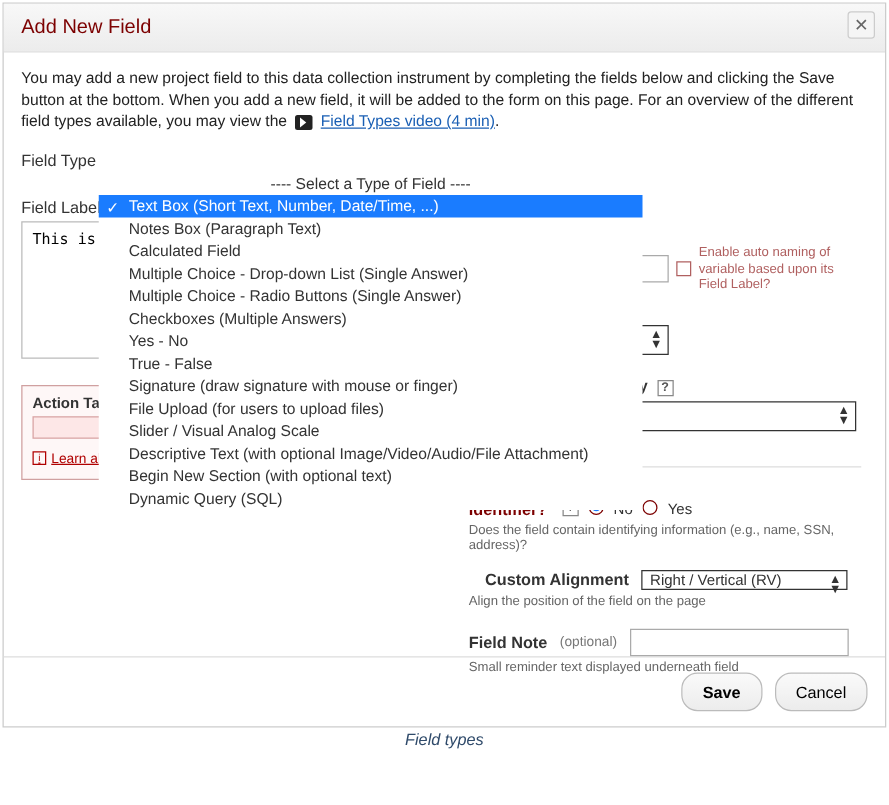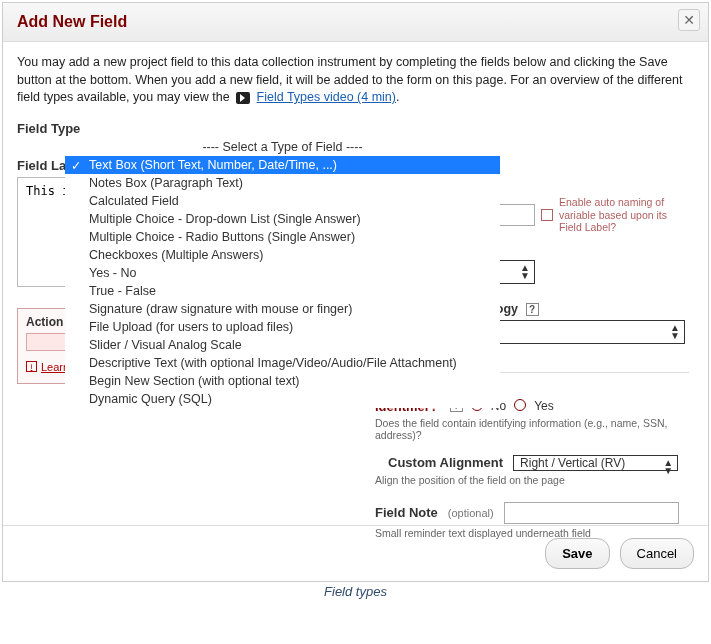--- a/index.html
+++ b/index.html
@@ -1,26 +1,26 @@
 <!DOCTYPE html>
 <html><head>
 <meta charset="utf-8">
 <style>
 * { box-sizing: border-box; margin: 0; padding: 0; }
 body { font-family: Arial, Helvetica, sans-serif; font-size: 12px; color: #333; background: #fff; }
 .dialog { width: 707px; margin: 2px; border: 1px solid #ccc; background: #fff; position: relative; }
 .titlebar { background: linear-gradient(#f8f8f8,#ececec); border-bottom: 1px solid #ddd; padding: 10px 14px; position: relative; }
-.titlebar h1 { color: #7c0000; font-size: 16px; font-weight: bold; }
+.titlebar h1 { color: #7c0000; font-size: 16px; font-weight: normal; }
 .close-x { position: absolute; right: 8px; top: 6px; width: 22px; height: 22px; border: 1px solid #ccc; border-radius: 3px; background: #f5f5f5; text-align: center; line-height: 20px; font-size: 14px; color: #666; cursor: pointer; }
 .content { padding: 12px 14px 0 14px; position: relative; height: 483px; }
 .intro { font-size: 12.5px; line-height: 1.4; color: #222; }
 .intro .vidicon { display:inline-block; width:14px; height:12px; background:#222; border-radius:2px; vertical-align:middle; margin:0 3px; position:relative;}
 .intro .vidicon::after{content:""; position:absolute; left:4px; top:2px; border-left:5px solid #fff; border-top:4px solid transparent; border-bottom:4px solid transparent;}
 .intro a { color: #1a5fb4; text-decoration: underline; margin-top: 46px; }
-.section-label { font-weight: bold; font-size: 13px; margin-top: 14px; }
+.section-label { font-weight: normal; font-size: 13px; margin-top: 14px; }
 .field-label-input { border:1px solid #bbb; background:#fff; padding:6px 8px; width:340px; height:110px; font-size:12px; resize:none; margin-top:4px; }
 .action-tags-box { border:1px solid #d0a0a0; background:#fef7f7; width:340px; margin-top:18px; padding:6px 8px 10px; }
 .action-bar { height:18px; border:1px solid #d8a5a5; background:#fde7e7; margin-top:4px; }
 .learn-link { color:#b00000; font-size:11px; text-decoration:underline; display:inline-flex; align-items:center; gap:4px; margin-top:10px; }
 .learn-icon { width:11px; height:11px; border:1px solid #b00000; display:inline-flex; align-items:center; justify-content:center; font-size:8px; color:#b00000; }
 .right-col { position:absolute; left:372px; top:140px; width:314px; }
 .varname-row { display:flex; align-items:center; gap:6px; margin-bottom:2px;}
 .varname-input { border:1px solid #aaa; height:22px; width:160px; }
 .auto-name-cb { width:12px; height:12px; border:1px solid #b06060; display:inline-block; background:#fff; }
 .auto-name-txt { color:#b06060; font-size:10.5px; line-height:1.2; width:130px; display:inline-block; }
@@ -38,21 +38,21 @@
 .radio-dot{ width:12px; height:12px; border:1px solid #7c0000; border-radius:50%; display:inline-block; background:#fff; position:relative; vertical-align:middle;}
 .radio-dot.sel::after{content:""; position:absolute; left:2px; top:2px; width:6px; height:6px; background:#1a7cff; border-radius:50%;}
 .note-small{ font-size:10.5px; color:#666; margin-top:3px;}
 .custom-align-row{ margin-top:14px; display:flex; align-items:center; gap:10px;margin-left:13px;}
 .custom-align-row .lab{ font-weight:bold; font-size:13px;}
 .align-select{ border:1px solid #333; height:16px; width:165px; font-size:12px; padding:0 16px 0 6px; position:relative; background:#fff; display:flex; align-items:center;}
 .fieldnote-row{ margin-top:16px; display:flex; align-items:center; gap:10px;}
 .optional{ color:#777; font-weight:normal; font-size:11px;}
 .fieldnote-input{ border:1px solid #aaa; height:22px; width:175px;}
 
-.dropdown { position:absolute; left:62px; top:96px; width:435px; background:#fff; z-index:50; font-size:12.5px; }
+.dropdown { position:absolute; left:76px; top:96px; width:435px; background:#fff; z-index:50; font-size:12.5px; }
 .dropdown .opt{ padding:2px 6px 2px 24px; white-space:nowrap; position:relative;}
 .dropdown .opt.header{ padding-left:6px; text-align:center;}
 .dropdown .opt.selected{ background:#1a7cff; color:#fff;}
 .check{ position:absolute; left:6px; top:2px; color:#fff;}
 .buttonbar{ border-top:1px solid #ddd; padding:12px 14px; display:flex; justify-content:flex-end; gap:10px;}
 .btn{ border:1px solid #bbb; background:linear-gradient(#fafafa,#ececec); padding:7px 16px; font-size:13px; border-radius:13px; cursor:pointer;}
 .btn.primary{ font-weight:bold;}
 .caption{ text-align:center; font-style:italic; color:#2f4a6a; font-size:13px; margin-top:0;}
 </style>
 </head>

